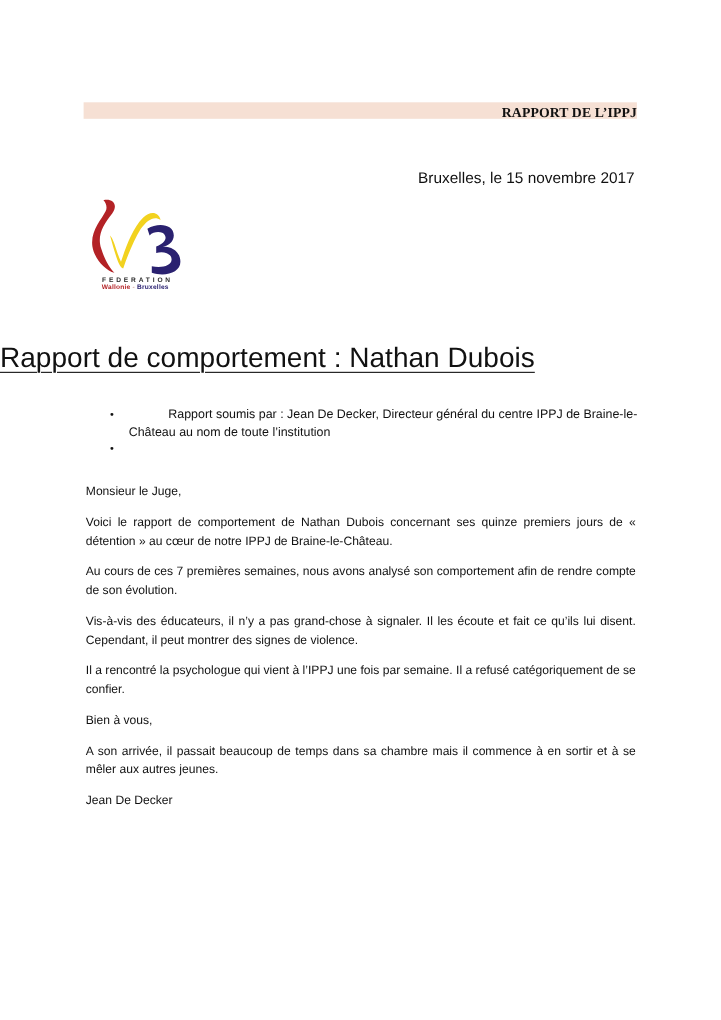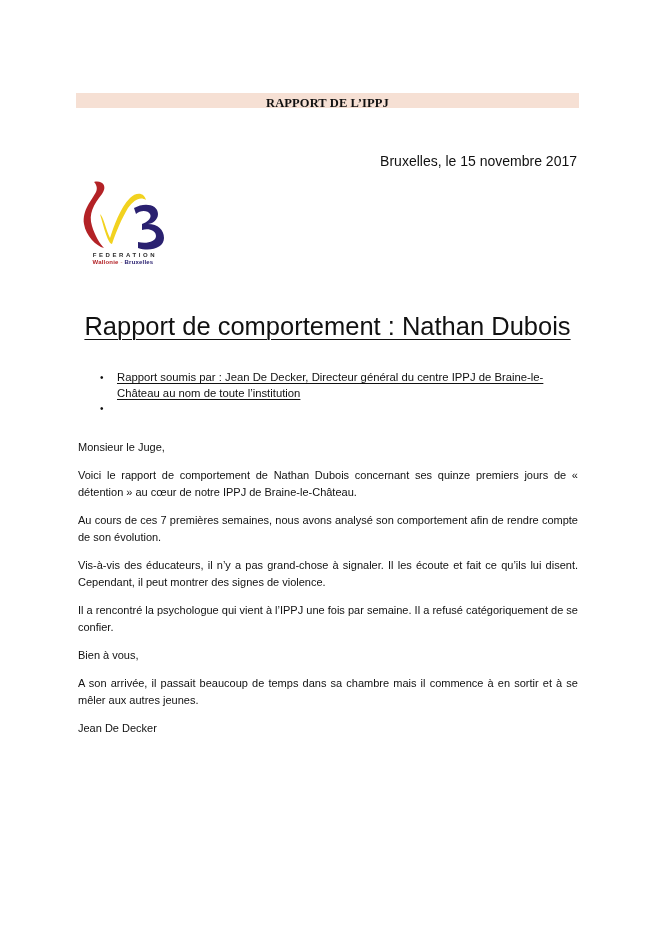--- a/index.html
+++ b/index.html
@@ -15,21 +15,21 @@
       font-family: "Liberation Sans", sans-serif;
       color: #111111;
     }
     .header-bar {
       position: absolute;
       left: 76px;
       top: 93px;
       width: 503px;
       height: 15px;
       background: #f6e0d4;
-      text-align: center;
+      text-align: right;
     }
     .header-bar span {
       font-family: "Liberation Serif", serif;
       font-weight: bold;
       font-size: 12.5px;
       line-height: 15px;
       letter-spacing: 0.1px;
       color: #111;
     }
     .date-line {
@@ -68,21 +68,21 @@
       color: #b32226;
       letter-spacing: 0.2px;
     }
     .logo-caption.wb .dot { color: #d4a7a0; }
     .logo-caption.wb .bx { color: #2a2170; }
     .doc-title {
       position: absolute;
       left: 0;
       top: 309px;
       width: 655px;
-      text-align: center;
+      text-align: left;
       font-size: 25.5px;
       line-height: 34px;
       font-weight: normal;
       margin: 0;
       color: #111;
     }
     .doc-title span {
       text-decoration: underline;
       text-underline-offset: 4px;
       text-decoration-thickness: 1px;
@@ -102,22 +102,22 @@
       position: relative;
       padding-left: 17px;
     }
     .bullets li .bullet-dot {
       position: absolute;
       left: 0;
       top: 0;
       font-size: 10px;
     }
     .bullets li .bullet-text {
-      text-decoration: underline;
       text-underline-offset: 2px;
+      margin-left: 36px;
     }
     .body-text {
       position: absolute;
       left: 78px;
       top: 439px;
       width: 500px;
       font-size: 11px;
       line-height: 17px;
     }
     .body-text p {

